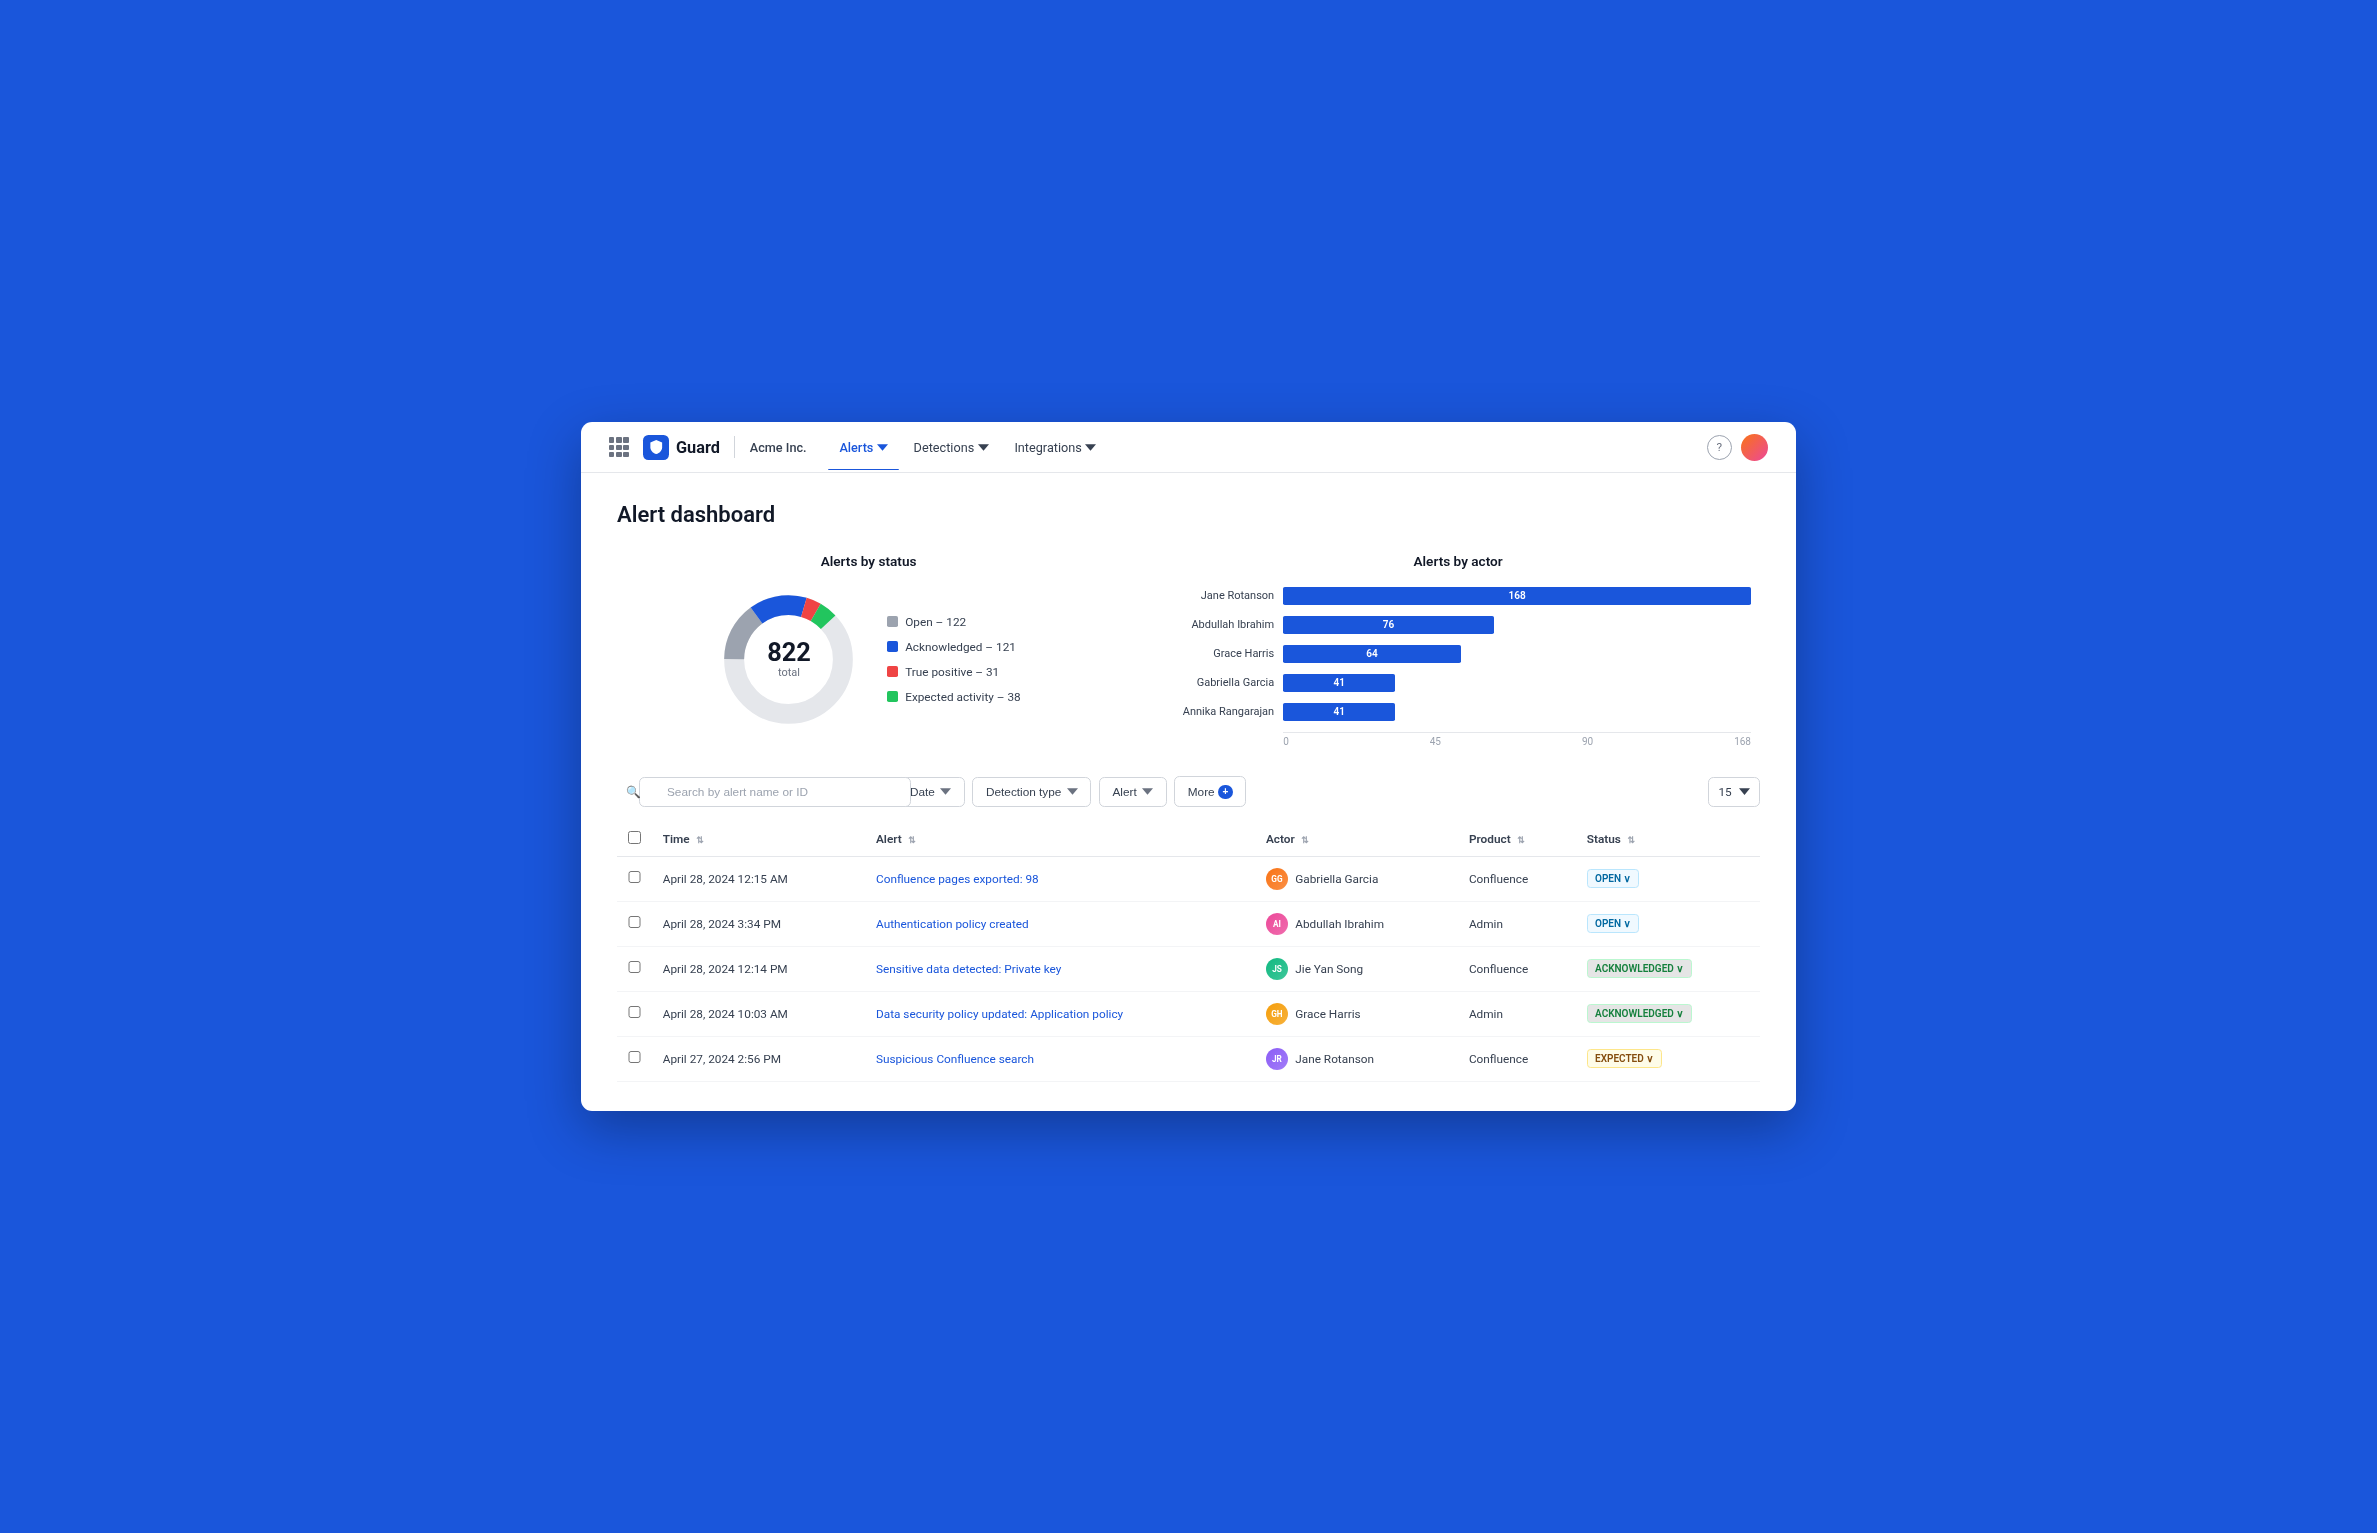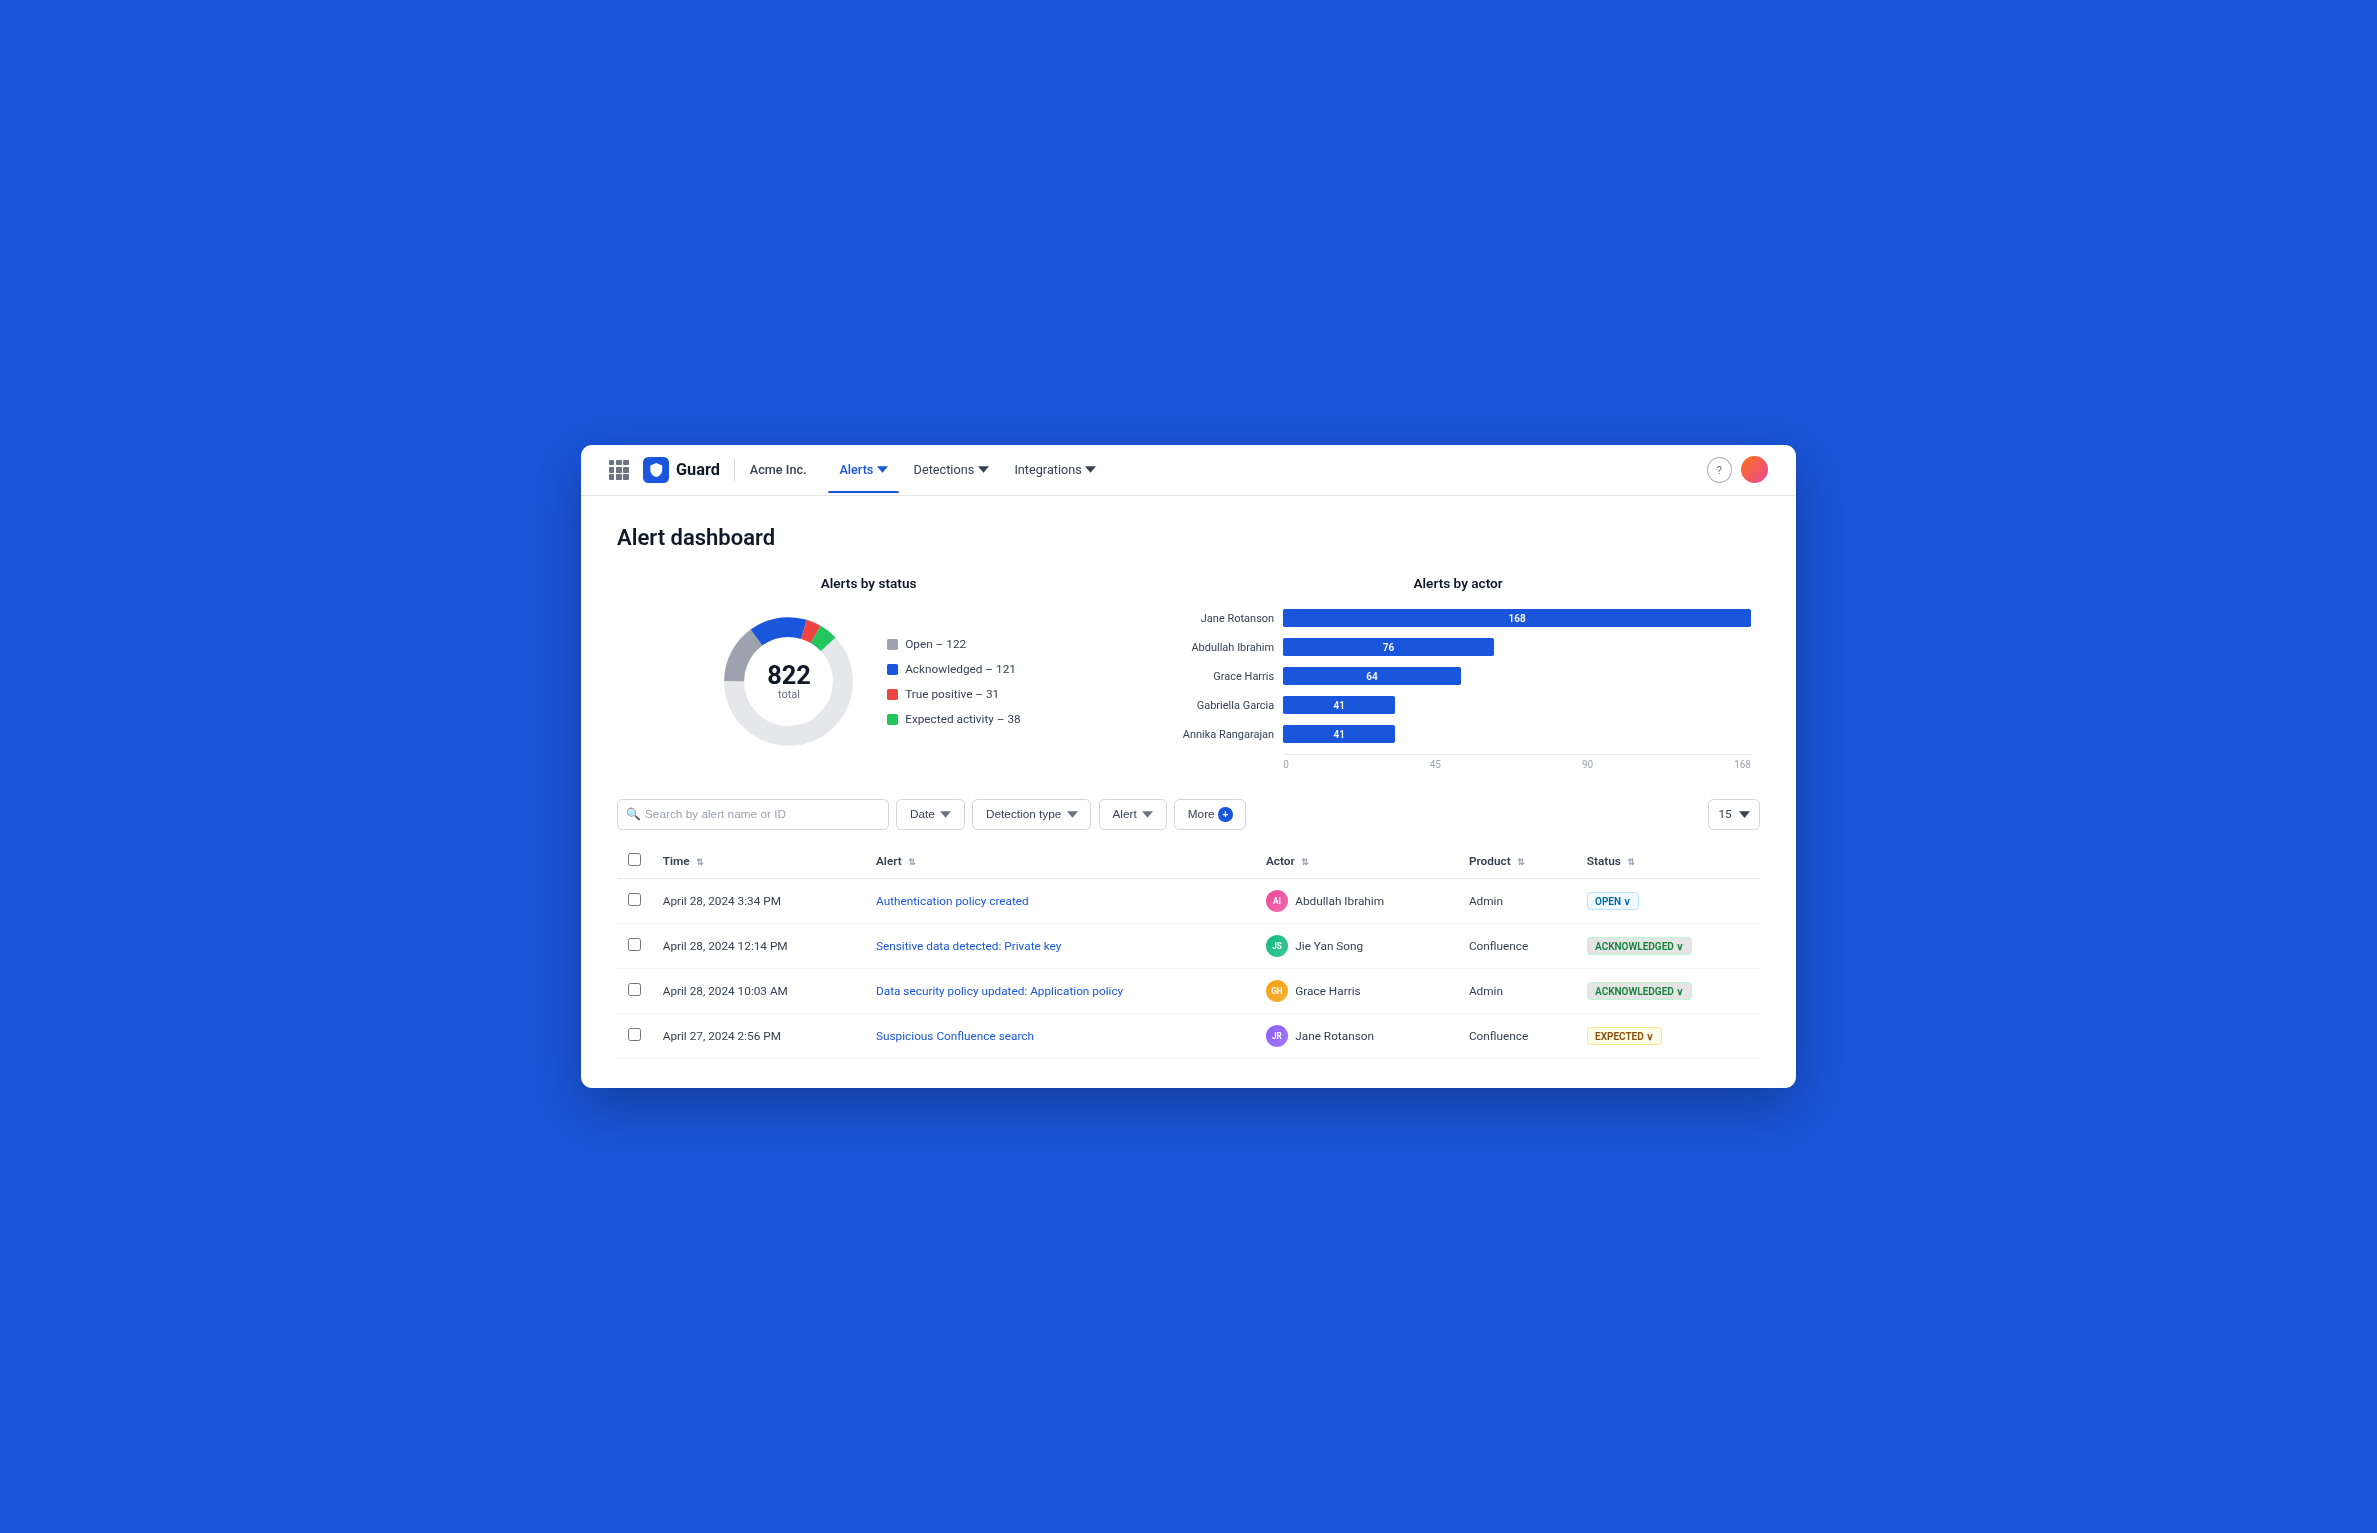--- a/index.html
+++ b/index.html
@@ -332,20 +332,21 @@
     }
 
     .search-input {
       width: 100%;
       padding: 7.3px 11px 7.3px 27px;
       border: 0.9px solid #d1d5db;
       border-radius: 5.4px;
       font-size: 11.8px;
       color: #374151;
       outline: none;
+      margin-left: 22px;
     }
 
     .search-input::placeholder { color: #9ca3af; }
 
     .filter-btn {
       display: flex;
       align-items: center;
       gap: 5.4px;
       padding: 7.3px 12.7px;
       border: 0.9px solid #d1d5db;
@@ -687,20 +688,43 @@
               <input type="checkbox" style="">
             </th>
             <th>Time <span class="sort-icon">⇅</span></th>
             <th>Alert <span class="sort-icon">⇅</span></th>
             <th>Actor <span class="sort-icon">⇅</span></th>
             <th>Product <span class="sort-icon">⇅</span></th>
             <th>Status <span class="sort-icon">⇅</span></th>
           </tr>
         </thead>
         <tbody id="table-body">
+        <tr>
+    <td class="checkbox-cell">
+      <input type="checkbox" style="">
+    </td>
+    <td>April 28, 2024 12:15 AM</td>
+    <td>
+      <a class="alert-link">Confluence pages exported: 98</a>
+    </td>
+    <td>
+      <div class="actor-cell">
+        <div class="actor-avatar" style="background: linear-gradient(135deg, #f97316, #f97316cc); display:flex;align-items:center;justify-content:center;font-size:8.2px;color:white;font-weight:700;">
+          GG
+        </div>
+        <span>Gabriella Garcia</span>
+      </div>
+    </td>
+    <td>Confluence</td>
+    <td>
+      <span class="status-badge status-open">
+        OPEN ∨
+      </span>
+    </td>
+  </tr>
             <tr>
     <td class="checkbox-cell">
       <input type="checkbox" style="">
     </td>
     <td>April 28, 2024 3:34 PM</td>
     <td>
       <a class="alert-link">Authentication policy created</a>
     </td>
     <td>
       <div class="actor-cell">

